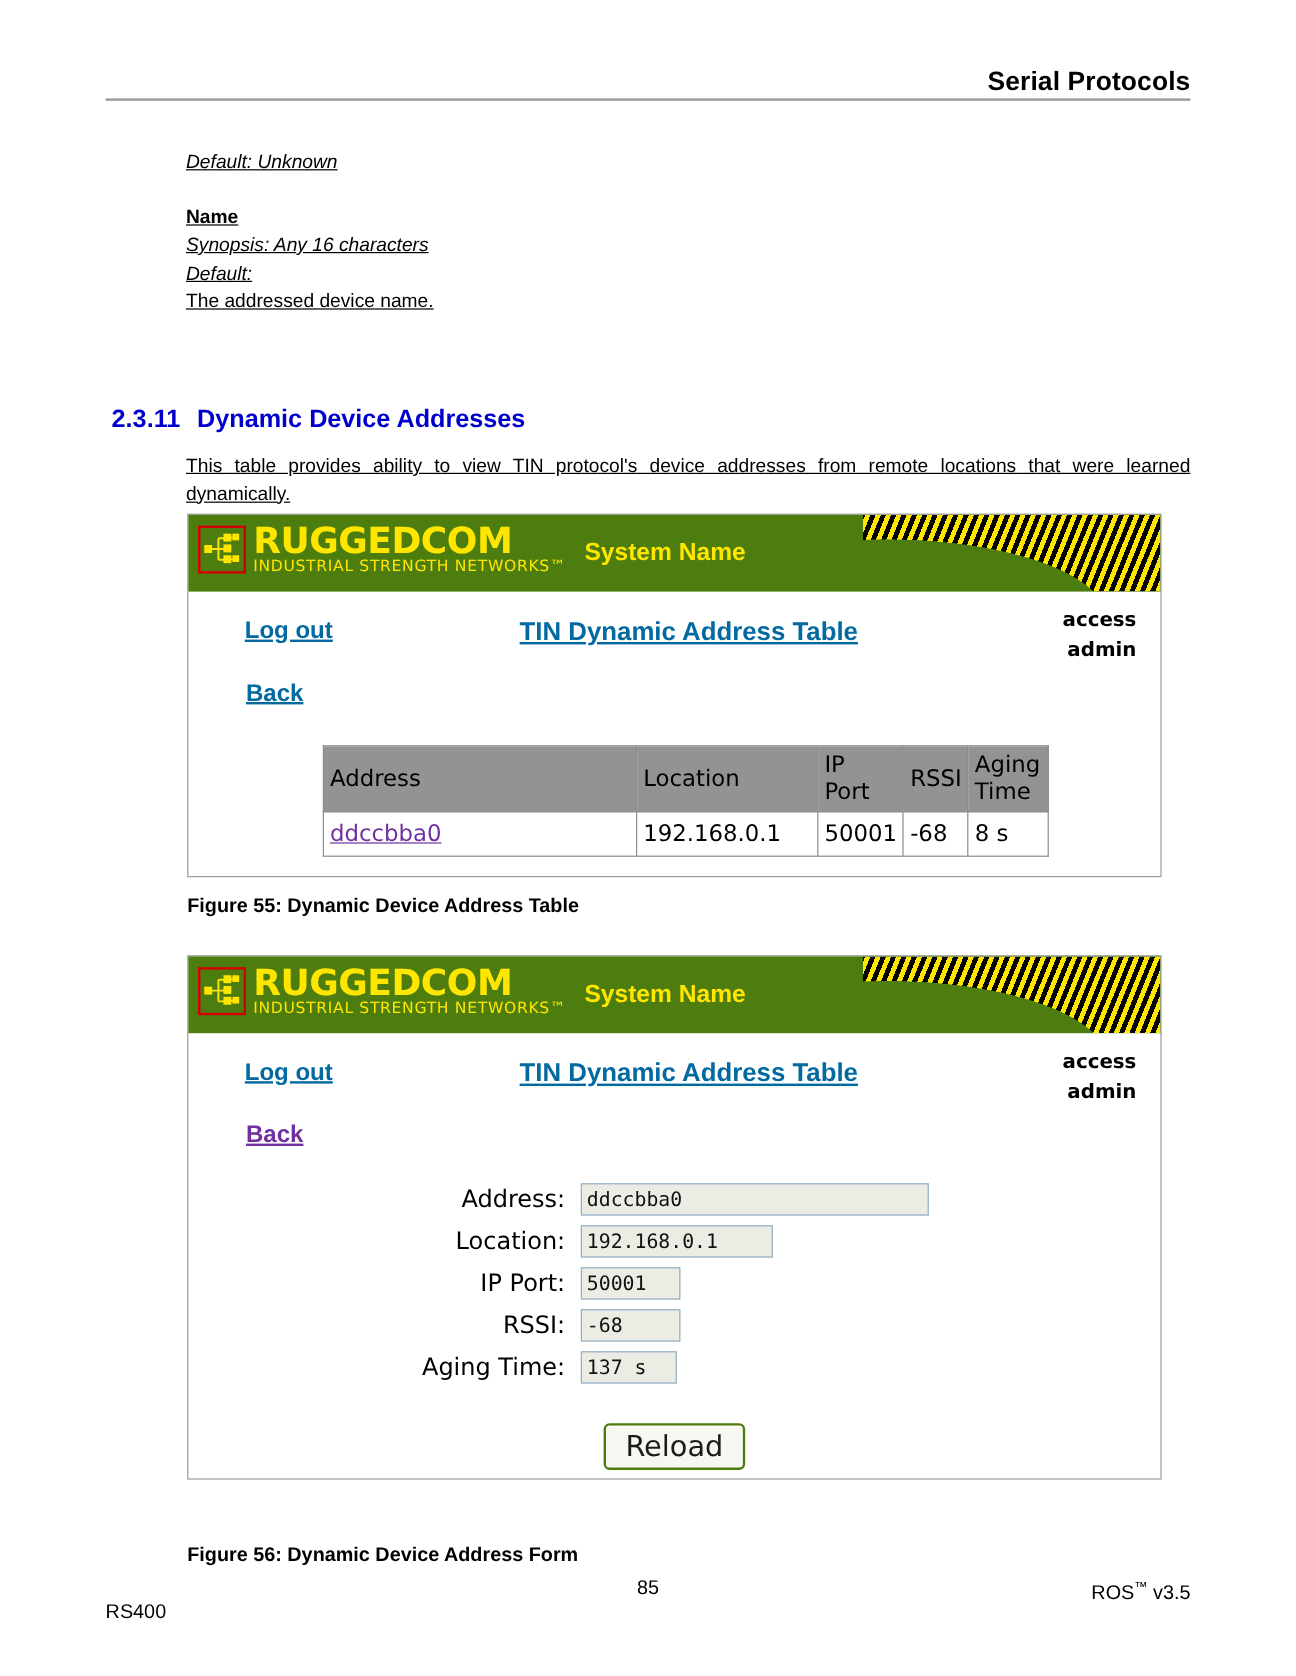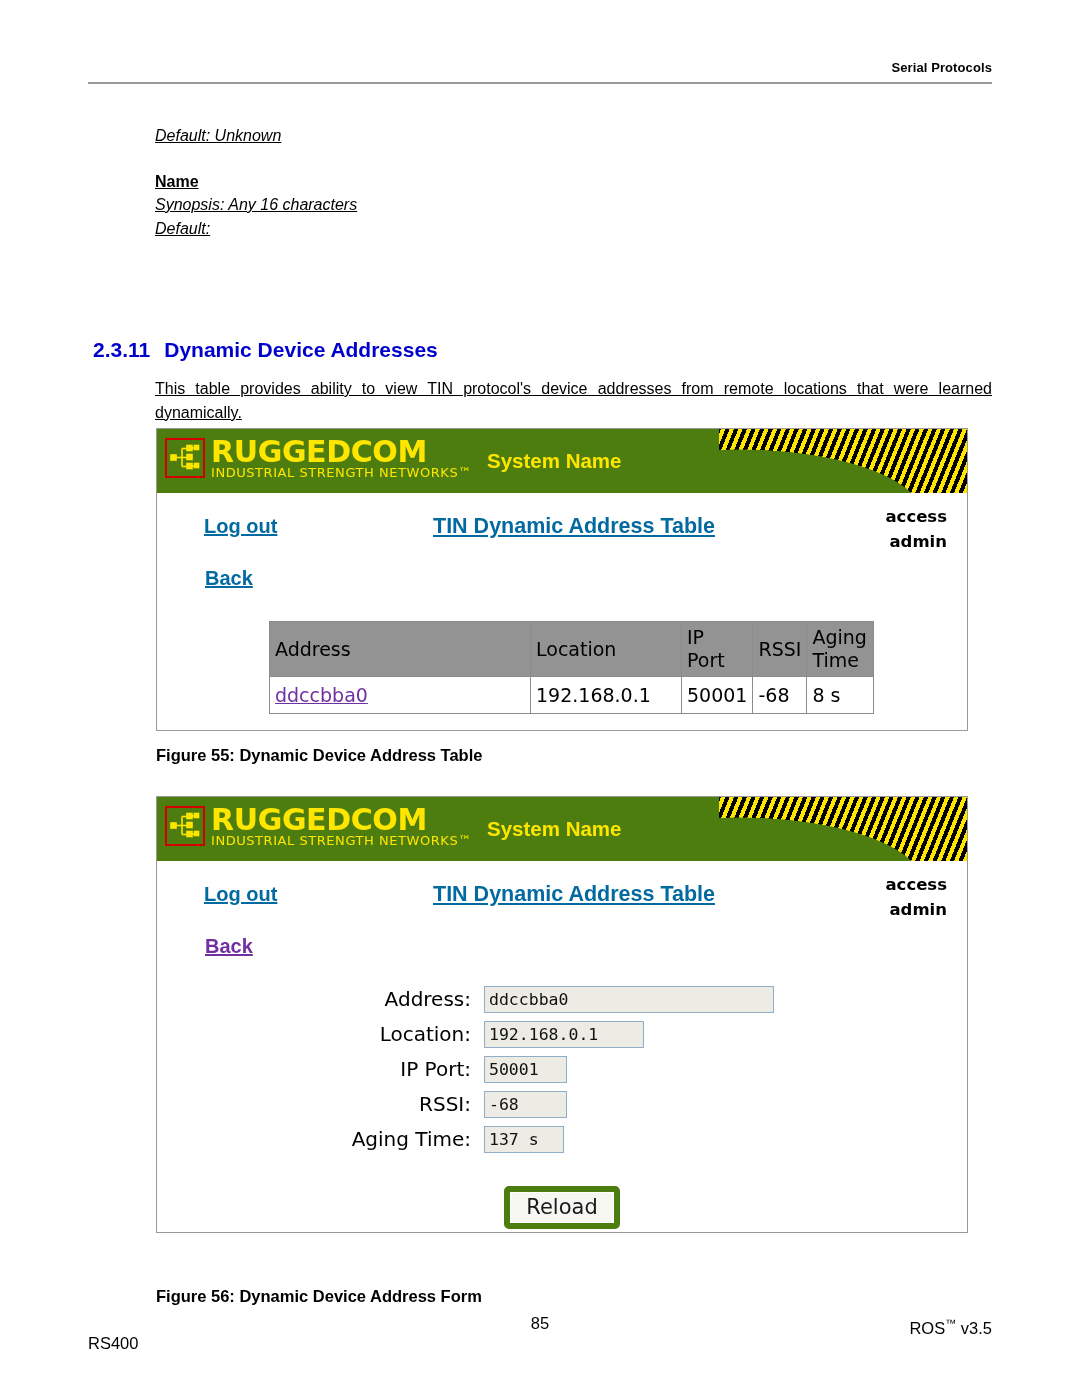--- a/index.html
+++ b/index.html
@@ -18,21 +18,21 @@
 
   
   .page-header {
     position: absolute;
     left: 88px;
     top: 58px;
     width: 904px;
   }
   .page-header-title {
     text-align: right;
-    font-size: 13px;
+    font-size: 22px;
     font-weight: bold;
     letter-spacing: .1px;
     line-height: 20px;
   }
   .page-header-rule {
     margin-top: 4px;
     height: 2px;
     background: #999999;
   }
 
@@ -271,24 +271,24 @@
   .reload-wrap {
     position: absolute;
     left: 0;
     top: 389px;
     width: 810px;
     text-align: center;
   }
   .reload-button {
     display: inline-block;
     background: #f7f7f2;
-    border: 6px solid #4d7c0f;
+    border: 2px solid #4d7c0f;
     border-radius: 5px;
     padding: 3px 16px 4px;
-    font-size: 21px;
+    font-size: 24px;
     font-family: "DejaVu Sans", sans-serif;
     color: #1a1a1a;
     cursor: pointer;
     box-shadow: inset 0 0 0 1px #ffffff;
   }
 
   
   .figure-caption {
     position: absolute;
     font-size: 16.5px;
@@ -325,20 +325,21 @@
   <div class="page-header-title">Serial Protocols</div>
   <div class="page-header-rule"></div>
 </div>
 
 <div class="content">
   <p class="para italic">Default: Unknown</p>
   <div class="gap-md"></div>
   <p class="para bold">Name</p>
   <p class="para italic">Synopsis: Any 16 characters</p>
   <p class="para italic">Default:</p>
+  <p class="para">The addressed device name.</p>
 </div>
 
 <div class="section-heading">
   <span class="num">2.3.11</span><span>Dynamic Device Addresses</span>
 </div>
 
 <div class="intro">
   <p class="para justify">This table provides ability to view TIN protocol's device addresses from remote locations that were learned dynamically.</p>
 </div>
 

